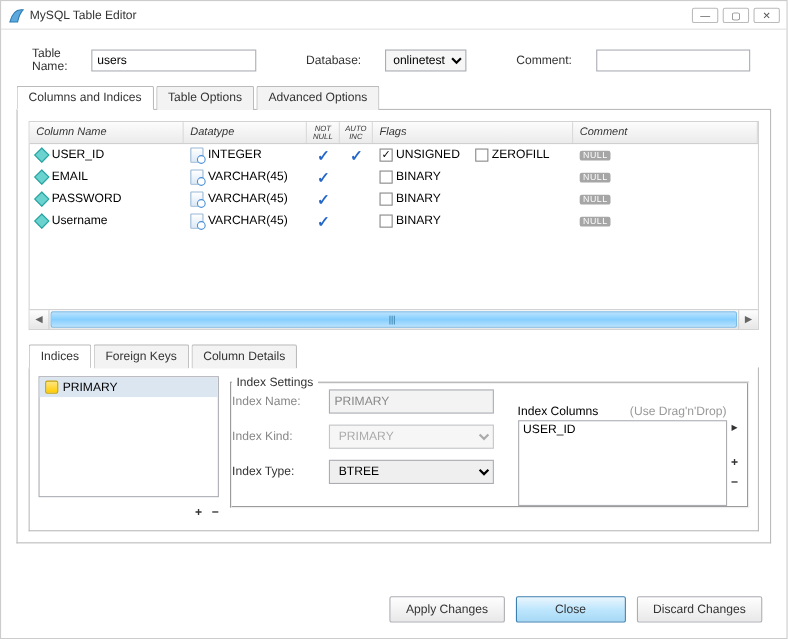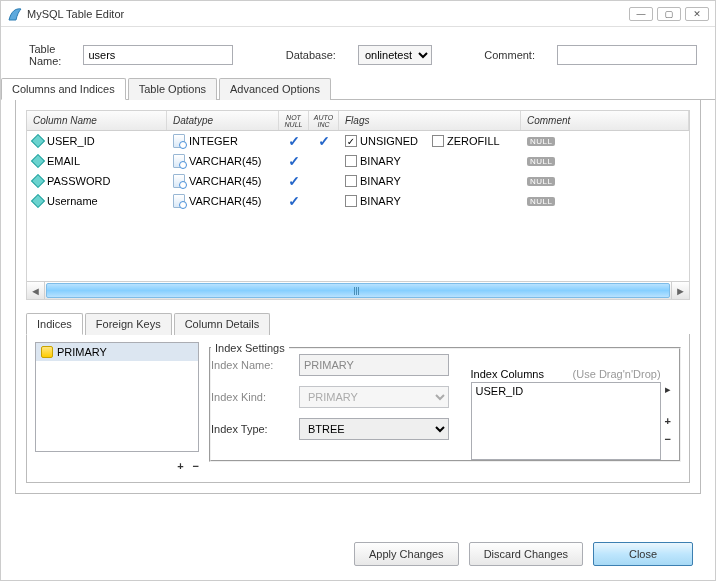--- a/index.html
+++ b/index.html
@@ -2,25 +2,25 @@
 <html><head>
 <meta charset="utf-8">
 <style>
 * { box-sizing: border-box; margin: 0; padding: 0; font-family: Tahoma, Arial, sans-serif; font-size: 11px; }
 body { background: #fff; width: 716px; height: 581px; border: 1px solid #ccc; position: relative; }
 .titlebar { height: 26px; display: flex; align-items: center; padding: 0 6px; border-bottom: 1px solid #e0e0e0; }
 .titlebar .icon { width: 16px; height: 16px; margin-right: 4px; }
 .titlebar .title { flex: 1; color: #333; }
 .winbtns { display: flex; gap: 4px; }
 .winbtn { width: 24px; height: 14px; border: 1px solid #bbb; border-radius: 2px; background: #fff; display: flex; align-items: center; justify-content: center; font-size: 9px; color: #555; }
-.toprow { padding: 16px 18px 10px 28px; display: flex; align-items: center; gap: 22px; }
+.toprow { padding: 16px 33px 10px 28px; display: flex; align-items: center; gap: 22px; }
 .toprow label { color: #333; }
 .toprow input[type=text] { height: 20px; border: 1px solid #abadb3; padding: 0 4px; background: #fff; }
 .toprow select { height: 20px; border: 1px solid #abadb3; background: #f6f6f6; padding: 0 2px; }
-.tabs { display: flex; margin: 0 0; border-bottom: 1px solid #bbb; }
+.tabs { display: flex; margin: 0 14px; border-bottom: 1px solid #bbb; }
 .tab { padding: 4px 10px; border: 1px solid #bbb; border-bottom: none; background: #f3f3f3; margin-right: 2px; border-radius: 2px 2px 0 0; position: relative; top: 1px; color: #333; }
 .tab.active { background: #fff; border-bottom: 1px solid #fff; }
 .tabbody { margin: 0 14px 0 14px; border: 1px solid #bbb; border-top: none; padding: 10px; }
 .colgrid { border: 1px solid #d3d3d3; background: #fff; }
 .colgrid-head { display: flex; background: linear-gradient(#fcfcfc,#ebebeb); border-bottom: 1px solid #cfcfcf; height: 20px; }
 .colgrid-head .hc { border-right: 1px solid #dadada; padding: 3px 6px; color: #333; font-size: 10px; display: flex; align-items: center; font-style: italic; }
 .tinyhdr { font-size: 7px; line-height: 7px; text-align: center; }
 .colgrid-row { display: flex; height: 20px; align-items: center; }
 .colgrid-row .c { padding: 0 6px; display: flex; align-items: center; gap: 4px; }
 .w-name { width: 140px; }
@@ -283,15 +283,15 @@
             </div>
           </div>
         </div>
       </fieldset>
     </div>
   </div>
 </div>
 
 <div class="footer">
   <button class="btn">Apply Changes</button>
+  <button class="btn primary">Close</button>
   <button class="btn">Discard Changes</button>
-  <button class="btn primary">Close</button>
 </div>
 
 </body></html>

